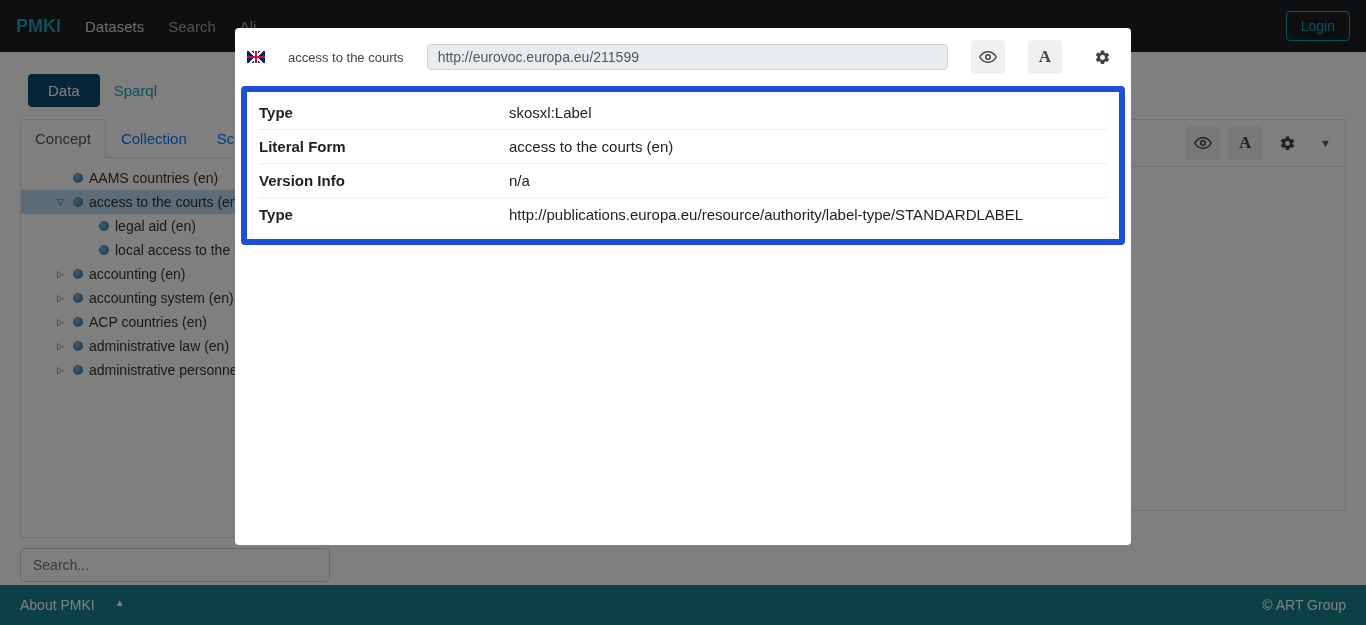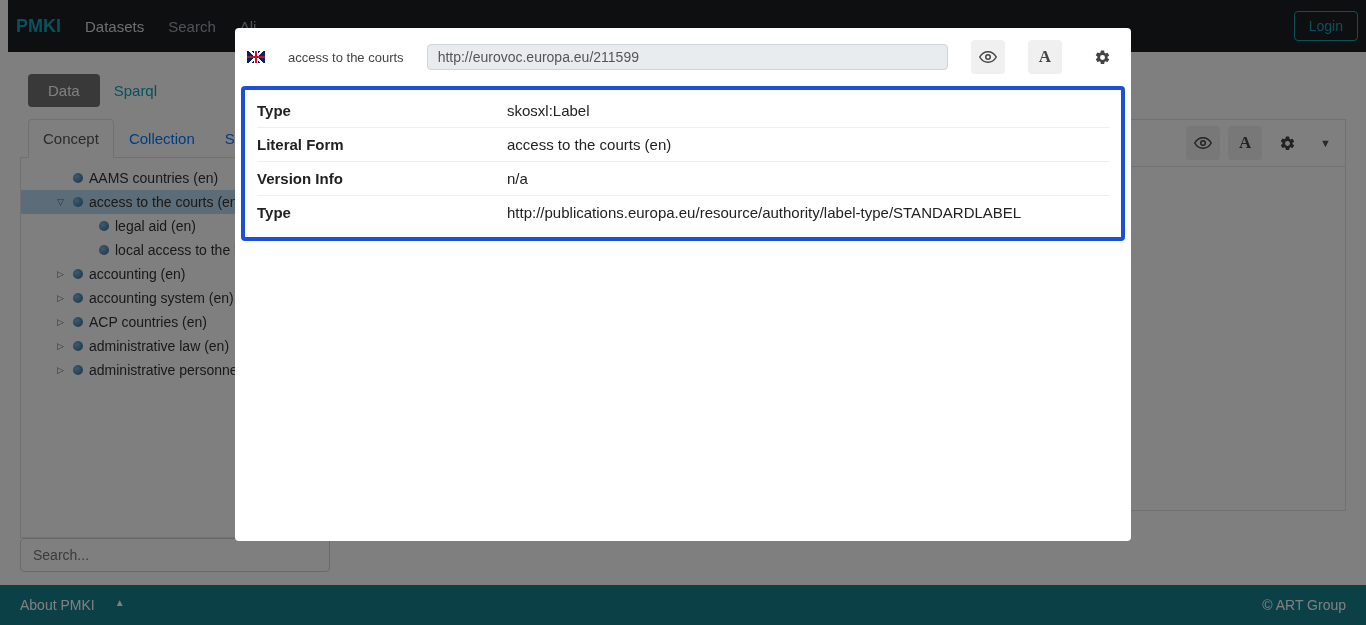--- a/index.html
+++ b/index.html
@@ -1,47 +1,47 @@
 <!DOCTYPE html>
 <html><head>
   <meta charset="utf-8">
   <style>
     * { box-sizing: border-box; margin: 0; padding: 0; }
     body { font-family: "Segoe UI", -apple-system, sans-serif; font-size: 14px; color: #333; background: #fff; overflow: hidden; }
     
-    .navbar { background: #1a1e22; height: 52px; display: flex; align-items: center; padding: 0 8px; justify-content: space-between; margin-left: 8px; }
+    .navbar { background: #1a1e22; height: 52px; display: flex; align-items: center; padding: 0 16px; justify-content: space-between; }
     .navbar-left { display: flex; align-items: center; gap: 24px; }
     .brand { color: #17a2b8; font-weight: bold; font-size: 18px; }
     .nav-link { color: #a0a5aa; text-decoration: none; font-size: 15px; }
     .nav-link.active { color: #ddd; }
     .login-btn { border: 1px solid #17a2b8; color: #17a2b8; background: transparent; padding: 6px 14px; border-radius: 4px; font-size: 14px; cursor: pointer; }
     
     .page-header { display: flex; justify-content: space-between; align-items: center; padding: 22px 28px 12px; }
     .page-title { font-size: 32px; font-weight: 600; color: #222; }
     .header-actions { display: flex; gap: 14px; align-items: center; }
-    .btn-data { background: #737373; color: #fff; border: none; padding: 8px 20px; border-radius: 4px; font-size: 15px; cursor: pointer; }
+    .btn-data { background: #0c4a6e; color: #fff; border: none; padding: 8px 20px; border-radius: 4px; font-size: 15px; cursor: pointer; }
     .btn-sparql { color: #17a2b8; background: none; border: none; font-size: 15px; cursor: pointer; }
     
     .main-area { padding: 0 20px; display: flex; gap: 16px; }
     .left-panel { width: 310px; }
     .right-panel { flex: 1; }
     
     .tabs { display: flex; border-bottom: 1px solid #dee2e6; }
     .tab { padding: 10px 14px; color: #007bff; cursor: pointer; font-size: 15px; border: 1px solid transparent; border-bottom: none; }
-    .tab.active { background: #fff; color: #555; border-color: #dee2e6; border-radius: 4px 4px 0 0; margin-bottom: -1px; margin-left: 8px; }
+    .tab.active { background: #fff; color: #555; border-color: #dee2e6; border-radius: 4px 4px 0 0; margin-bottom: -1px; }
     
     .tree-container { border: 1px solid #dee2e6; border-top: none; padding: 8px 0; height: 380px; overflow: auto; }
     .tree-item { display: flex; align-items: center; padding: 4px 8px; font-size: 14px; color: #333; cursor: pointer; gap: 6px; }
     .tree-item.selected { background: #b8d8f0; }
     .tree-item .expand { width: 10px; font-size: 9px; color: #666; }
     .tree-item .bullet { width: 10px; height: 10px; border-radius: 50%; background: radial-gradient(circle at 35% 35%, #7fb5d9, #2a6a94); flex-shrink: 0; }
     .lvl-1 { padding-left: 36px; }
     .lvl-2 { padding-left: 62px; }
     
-    .search-box { }
+    .search-box { margin-top: 10px; }
     .search-input { width: 100%; padding: 8px 12px; border: 1px solid #ced4da; border-radius: 4px; font-size: 14px; }
     
     .detail-toolbar { display: flex; align-items: center; gap: 8px; padding: 6px; border-bottom: 1px solid #e5e5e5; }
     .icon-btn { width: 34px; height: 34px; display: flex; align-items: center; justify-content: center; border: 1px solid transparent; border-radius: 4px; cursor: pointer; background: #f0f0f0; font-size: 16px; color: #444; }
     .icon-btn.plain { background: transparent; }
     .dropdown-caret { color: #555; font-size: 11px; padding: 8px; cursor: pointer; }
     
     .content-scroll { height: 392px; overflow-y: scroll; border: 1px solid #dee2e6; }
     
     .footer { position: fixed; bottom: 0; left: 0; right: 0; background: #17818f; color: #fff; height: 40px; display: flex; align-items: center; justify-content: space-between; padding: 0 20px; font-size: 14px; }
@@ -55,21 +55,21 @@
     .flag::before { content: ""; position: absolute; inset: 0; background:
       linear-gradient(to bottom, transparent 40%, white 40%, white 60%, transparent 60%),
       linear-gradient(to right, transparent 40%, white 40%, white 60%, transparent 60%),
       linear-gradient(45deg, transparent 45%, white 45%, white 55%, transparent 55%),
       linear-gradient(-45deg, transparent 45%, white 45%, white 55%, transparent 55%); }
     .flag::after { content: ""; position: absolute; inset: 0; background:
       linear-gradient(to bottom, transparent 44%, #C8102E 44%, #C8102E 56%, transparent 56%),
       linear-gradient(to right, transparent 44%, #C8102E 44%, #C8102E 56%, transparent 56%); }
     .modal-label-text { font-size: 13px; color: #444; }
     .uri-input { flex: 1; padding: 4px 10px; background: #e9ecef; border: 1px solid #ced4da; border-radius: 4px; font-size: 14px; color: #555; }
-    .modal-body { padding: 4px 12px 8px; border: 4px solid #1d4ed8; margin: 0 6px; border-radius: 4px; }
+    .modal-body { padding: 4px 12px 8px; border: 6px solid #1d4ed8; margin: 0 6px; border-radius: 4px; }
     .prop-row { display: flex; padding: 8px 0; border-bottom: 1px solid #eee; }
     .prop-row:last-child { border-bottom: none; }
     .prop-key { width: 250px; font-weight: 600; font-size: 15px; color: #222; }
     .prop-val { flex: 1; font-size: 15px; color: #222; }
     .modal-footer { display: flex; justify-content: flex-end; padding: 10px 14px; margin-top: 18px; }
     .btn-ok { background: #007bff; color: #fff; border: none; padding: 7px 14px; border-radius: 4px; font-size: 14px; cursor: pointer; }
     .modal-spacer { flex: 1; min-height: 300px; }
   </style>
 </head>
 <body>

